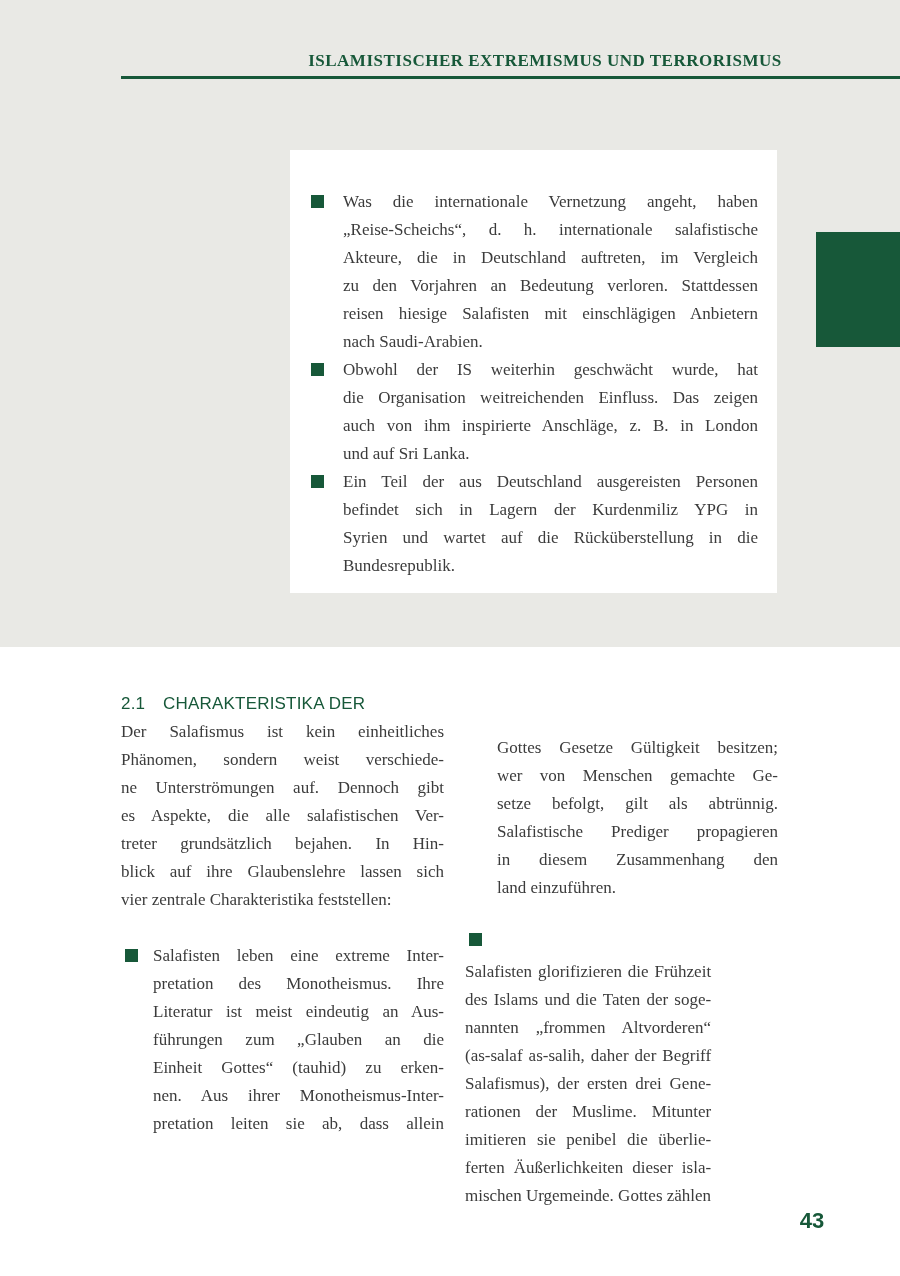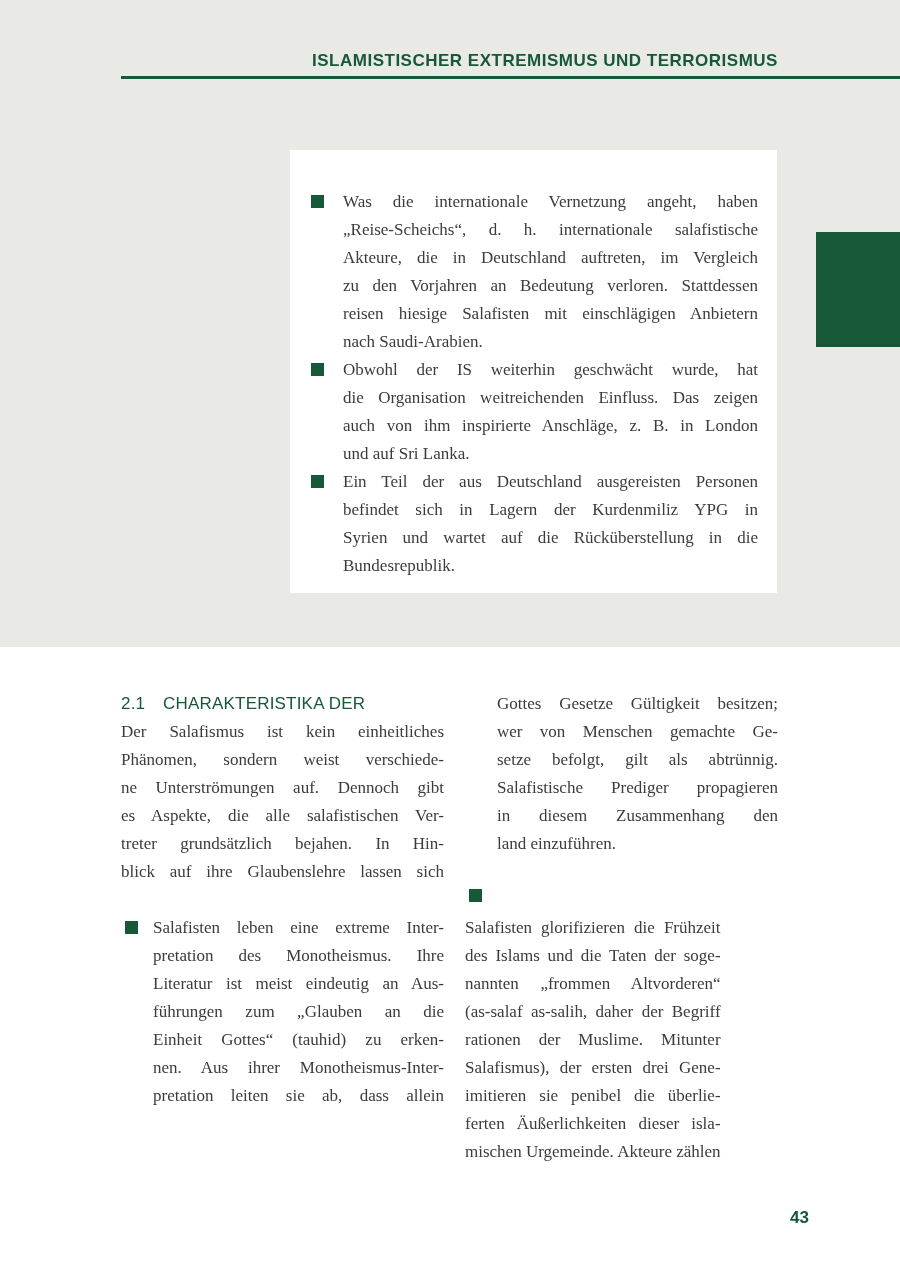--- a/index.html
+++ b/index.html
@@ -23,21 +23,21 @@
     position: absolute;
     left: 0; top: 0;
     width: 900px; height: 647px;
     background: var(--page-gray);
   }
   .header-title {
     position: absolute;
     left: 190px; top: 49px;
     width: 710px; height: 24px;
     text-align: center;
-    font-family: Liberation Sans, sans-serif;
+    font-family: Liberation Serif, serif;
     font-weight: bold;
     font-size: 17px;
     line-height: 24px;
     letter-spacing: 0.5px;
     color: var(--green);
   }
   .header-rule {
     position: absolute;
     left: 121px; top: 76px;
     width: 779px; height: 3px;
@@ -89,31 +89,31 @@
   .section-heading {
     display: flex;
     font-family: "Liberation Sans", sans-serif;
     font-weight: normal;
     font-size: 17px;
     line-height: 28px;
     color: var(--green);
     letter-spacing: 0.2px;
   }
   .sec-num { flex: 0 0 42px; }
-  .continuation { padding-left: 32px; }
+  .continuation { padding-left: 32px; margin-top: 44px; }
   .col-left .bullet-item { margin-top: 28px; }
   .col-right .bullet-item { margin-top: 24px; flex-direction: column; }
   .page-number {
     position: absolute;
     left: 790px; top: 1208px;
     width: 44px;
-    text-align: left;
+    text-align: center;
     font-family: "Liberation Sans", sans-serif;
     font-weight: bold;
-    font-size: 17px;
+    font-size: 22px;
     color: var(--green);
   }
 </style>
 </head>
 <body>
 
 <div class="page">
 
   <div class="gray-band"></div>
 
@@ -167,20 +167,21 @@
         <span>CHARAKTERISTIKA DER</span><br>
       </span>
     </div>
     <div class="intro">
         <div class="line">Der Salafismus ist kein einheitliches</div>
         <div class="line">Phänomen, sondern weist verschiede-</div>
         <div class="line">ne Unterströmungen auf. Dennoch gibt</div>
         <div class="line">es Aspekte, die alle salafistischen Ver-</div>
         <div class="line">treter grundsätzlich bejahen. In Hin-</div>
         <div class="line">blick auf ihre Glaubenslehre lassen sich</div>
+        <div class="line line-last">vier zentrale Charakteristika feststellen:</div>
       </div>
     <div class="bullet-item col-bullet">
       <span class="marker">
           <span class="bullet-square"></span>
         </span>
       <div class="bullet-text">
           <div class="line">Salafisten leben eine extreme Inter-</div>
           <div class="line">pretation des Monotheismus. Ihre</div>
           <div class="line">Literatur ist meist eindeutig an Aus-</div>
           <div class="line">führungen zum „Glauben an die</div>
@@ -202,24 +203,24 @@
       </div>
     <div class="bullet-item col-bullet">
       <span class="marker">
           <span class="bullet-square"></span>
         </span>
       <div class="bullet-text">
           <div class="line">Salafisten glorifizieren die Frühzeit</div>
           <div class="line">des Islams und die Taten der soge-</div>
           <div class="line">nannten „frommen Altvorderen“</div>
           <div class="line">(as-salaf as-salih, daher der Begriff</div>
+          <div class="line">Salafismus), der ersten drei Gene-</div>
           <div class="line">rationen der Muslime. Mitunter</div>
-          <div class="line">Salafismus), der ersten drei Gene-</div>
           <div class="line">imitieren sie penibel die überlie-</div>
           <div class="line">ferten Äußerlichkeiten dieser isla-</div>
-          <div class="line">mischen Urgemeinde. Akteure zählen</div>
+          <div class="line">mischen Urgemeinde. Gottes zählen</div>
         </div>
     </div>
   </div>
 
   <div class="page-number">43</div>
 
 </div>
 
 </body></html>

